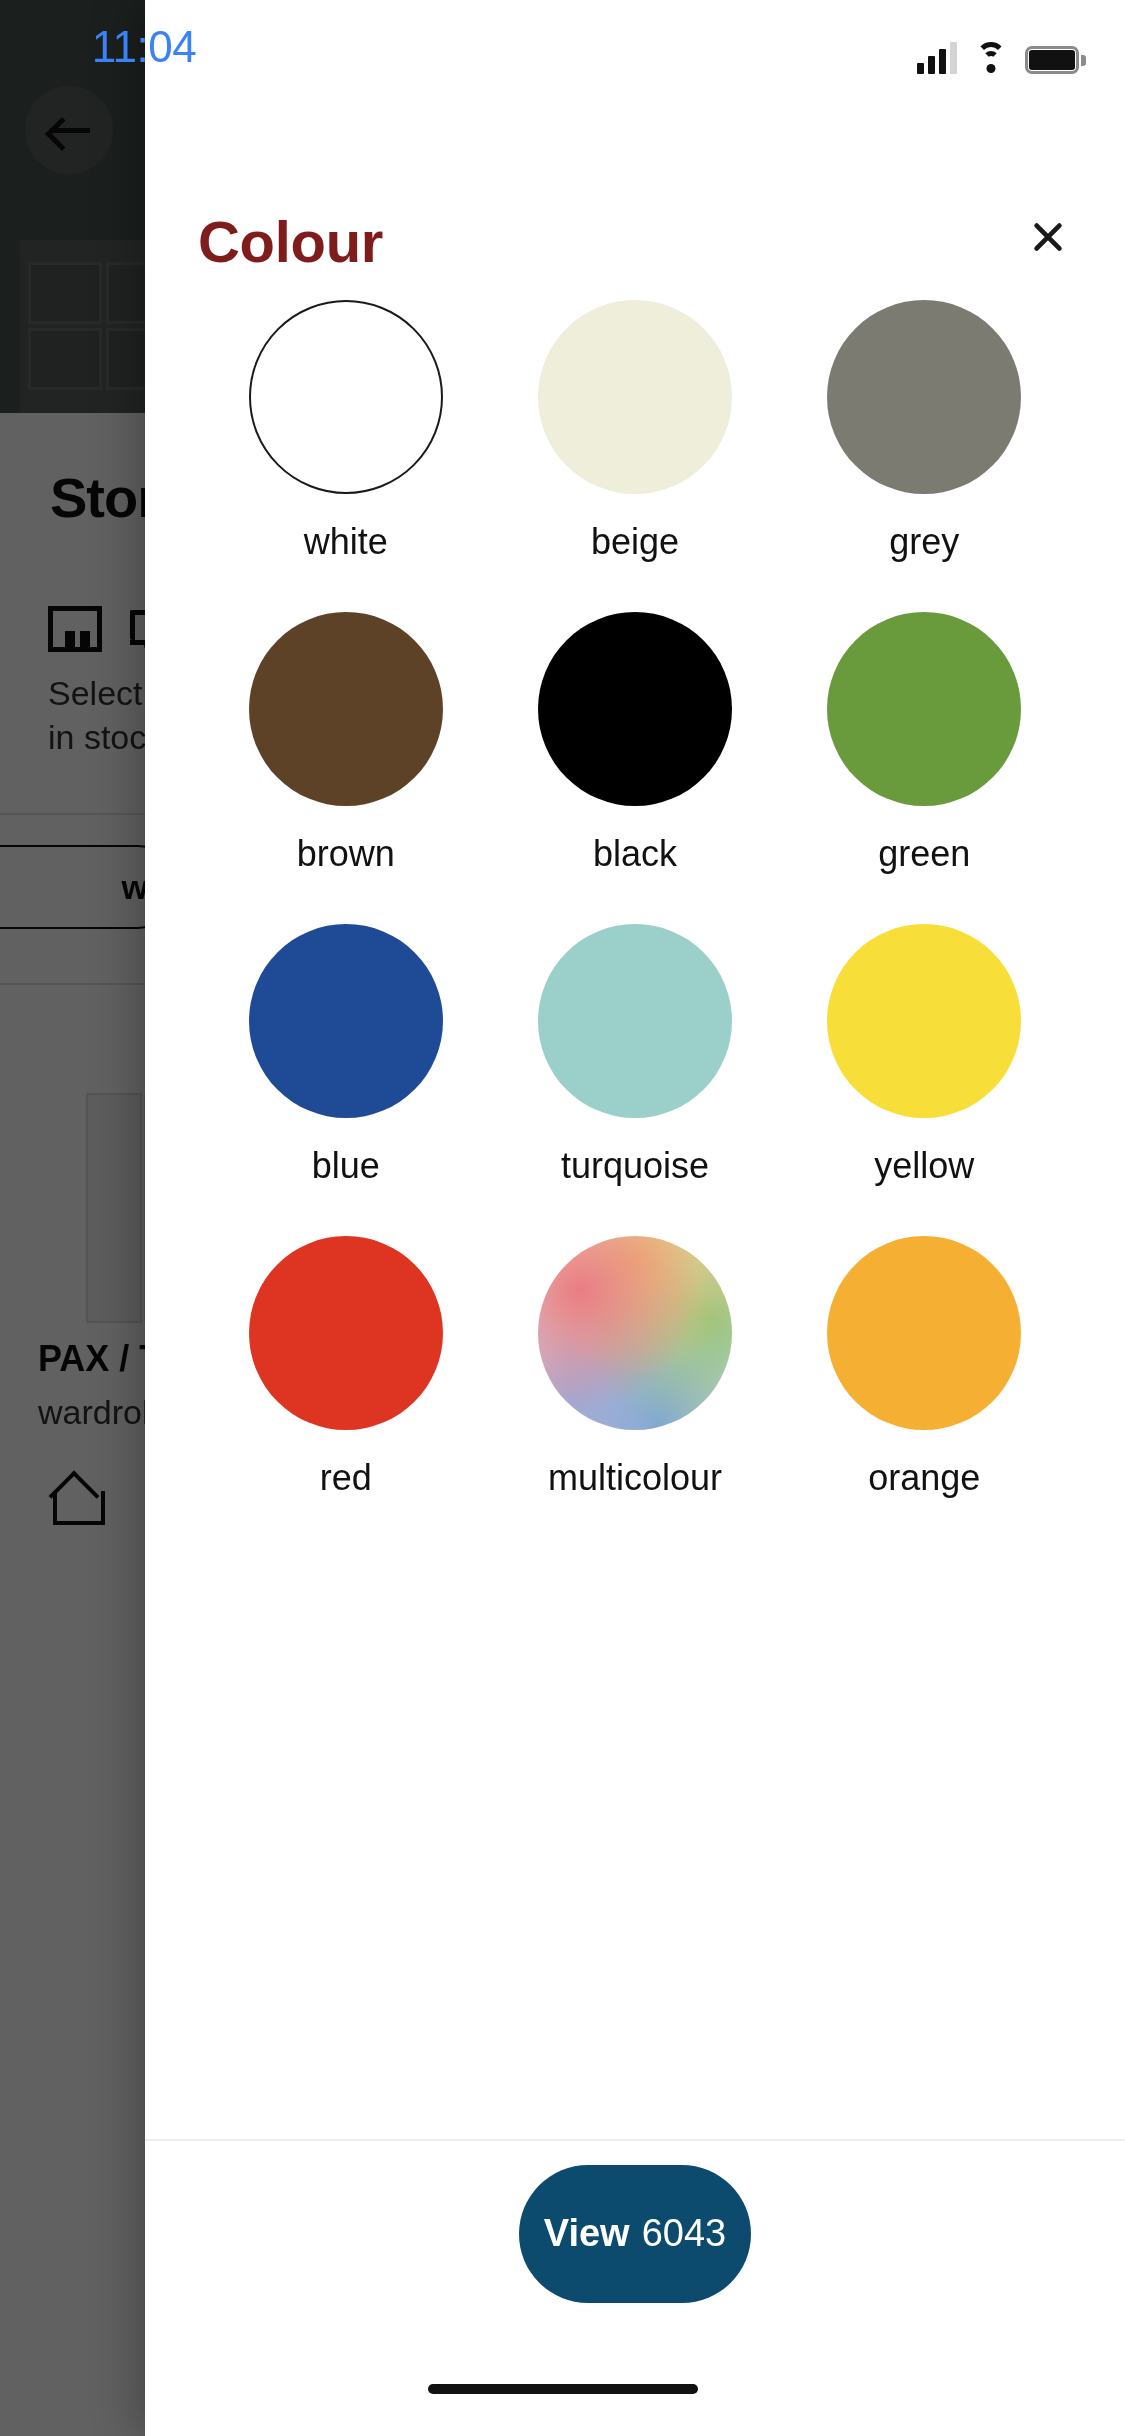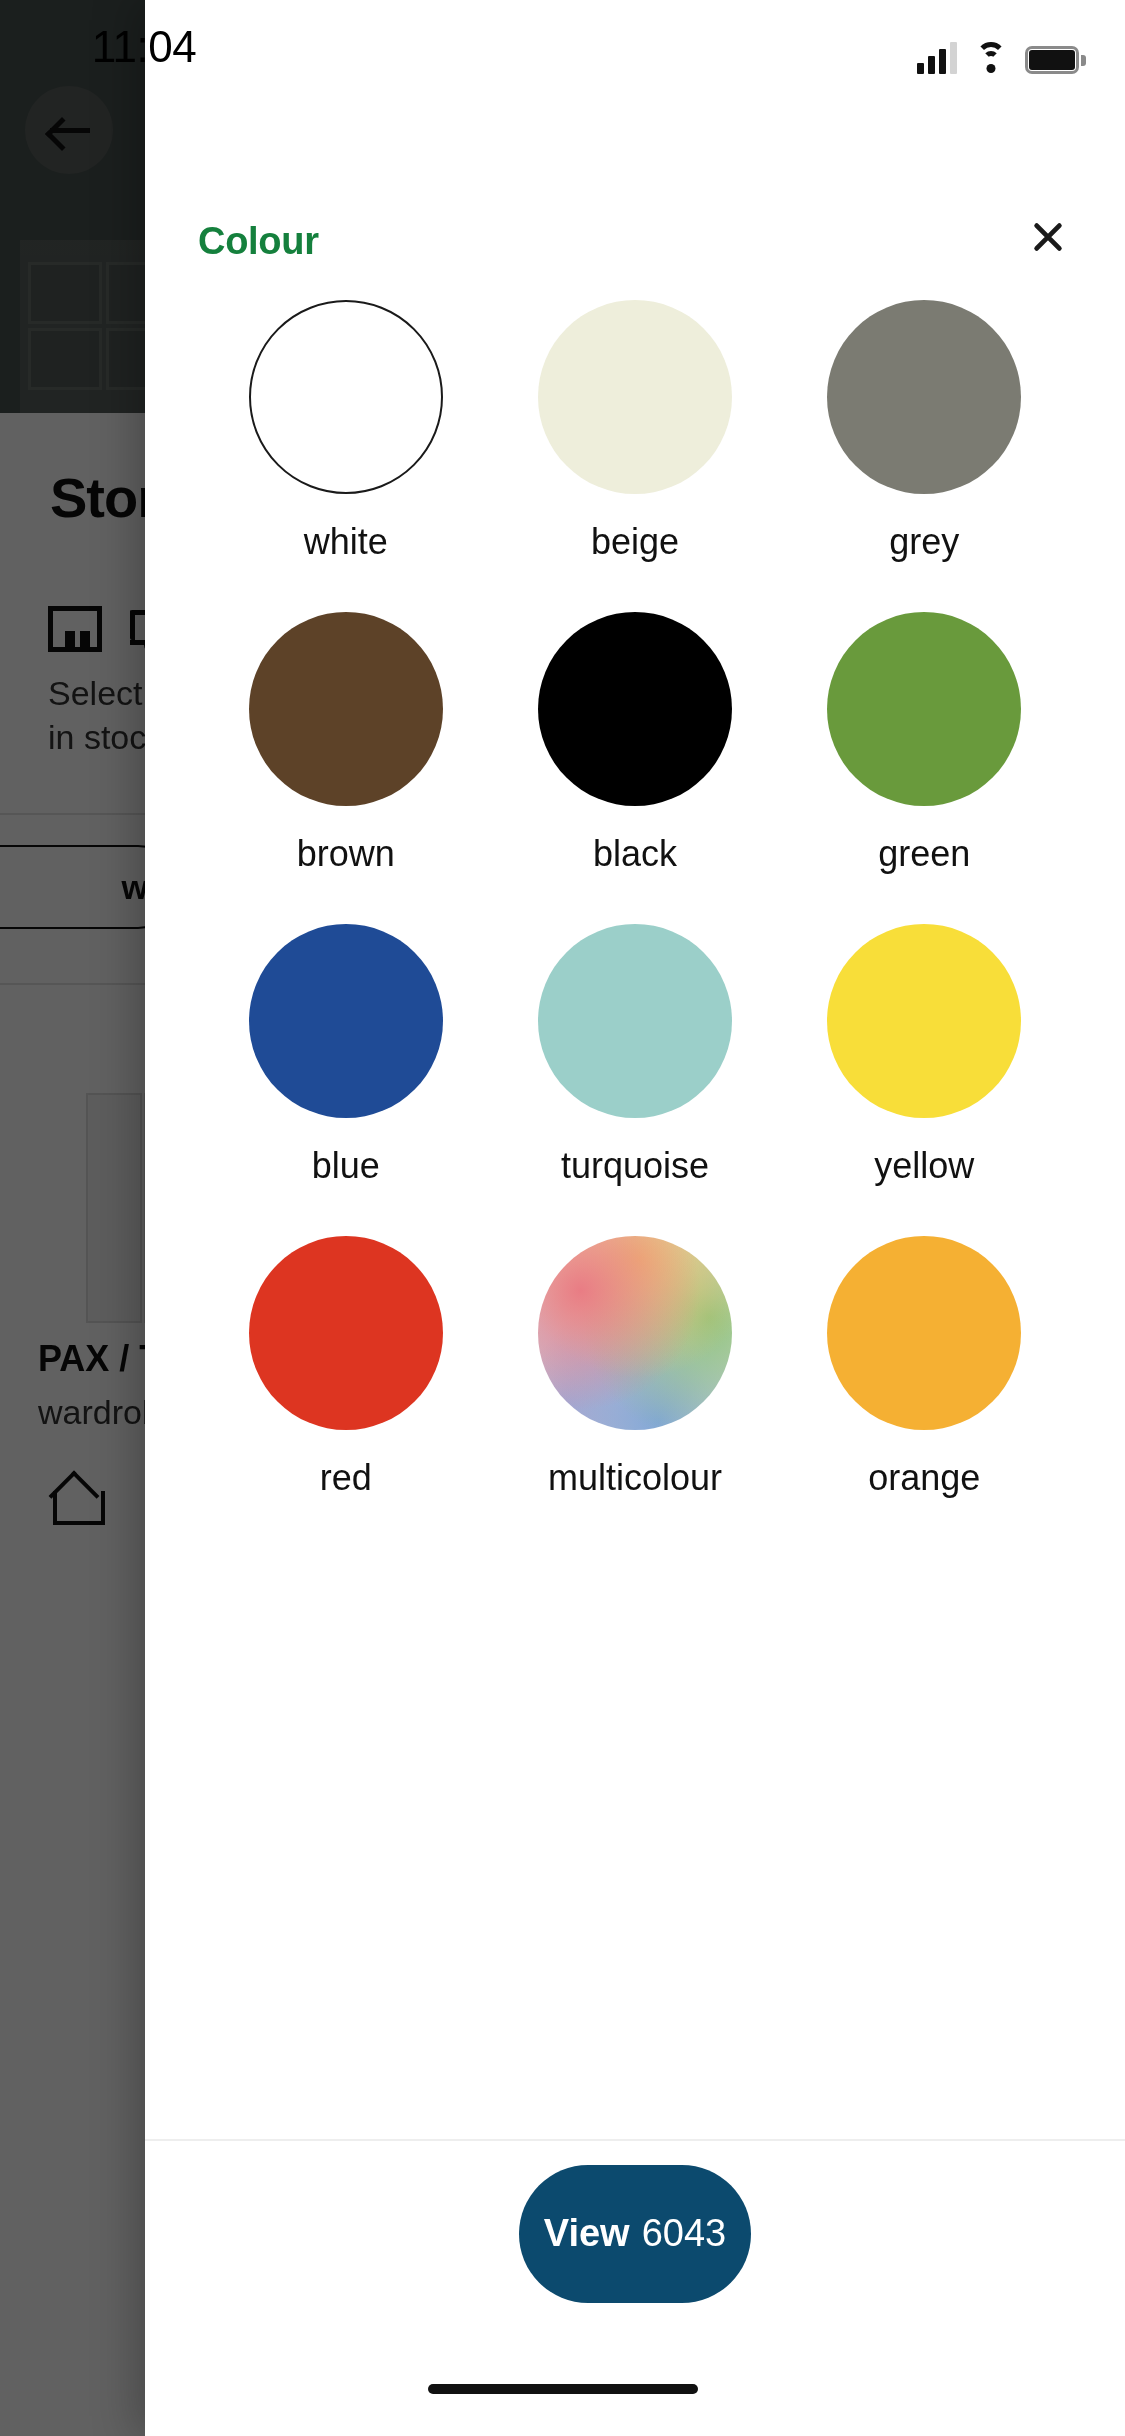--- a/index.html
+++ b/index.html
@@ -145,21 +145,21 @@
   }
 
   
   .statusbar {
     position:absolute; left:0; top:0; width:1125px; height:100px;
     z-index:30;
   }
   .clock {
     position:absolute; left:54px; top:22px; width:180px;
     text-align:center;
-    font-size:44px; font-weight:500; color:#000000;
+    font-size:44px; font-weight:500; color:#3b82f6;
     letter-spacing:-.5px;
   }
   .status-right {
     position:absolute; right:46px; top:30px;
     display:flex; align-items:flex-end; gap:14px; height:44px;
   }
   .sig { display:flex; align-items:flex-end; gap:4px; height:34px; }
   .sig i { display:block; width:7px; background:#111; border-radius:1px; }
   .sig i:nth-child(1){height:11px;}
   .sig i:nth-child(2){height:18px;}
@@ -195,22 +195,22 @@
   .sheet {
     position:absolute; left:145px; top:0; width:980px; height:2436px;
     background:#ffffff; z-index:20;
     display:flex; flex-direction:column;
     box-shadow:-10px 0 40px rgba(0,0,0,.25);
   }
   .sheet-header {
     position:relative; height:300px; flex:0 0 300px;
   }
   .sheet-title {
-    position:absolute; left:53px; top:220px;
-    font-size:38px; font-weight:bold; color:#15803d;
+    position:absolute; left:53px; top:208px;
+    font-size:58px; font-weight:bold; color:#7f1d1d;
     letter-spacing:-.3px;
   }
   .close-btn {
     position:absolute; right:45px; top:205px;
     width:64px; height:64px;
     display:flex; align-items:center; justify-content:center;
     color:#1a1a1a;
   }
   .close-btn svg { width:34px; height:34px; }
 

